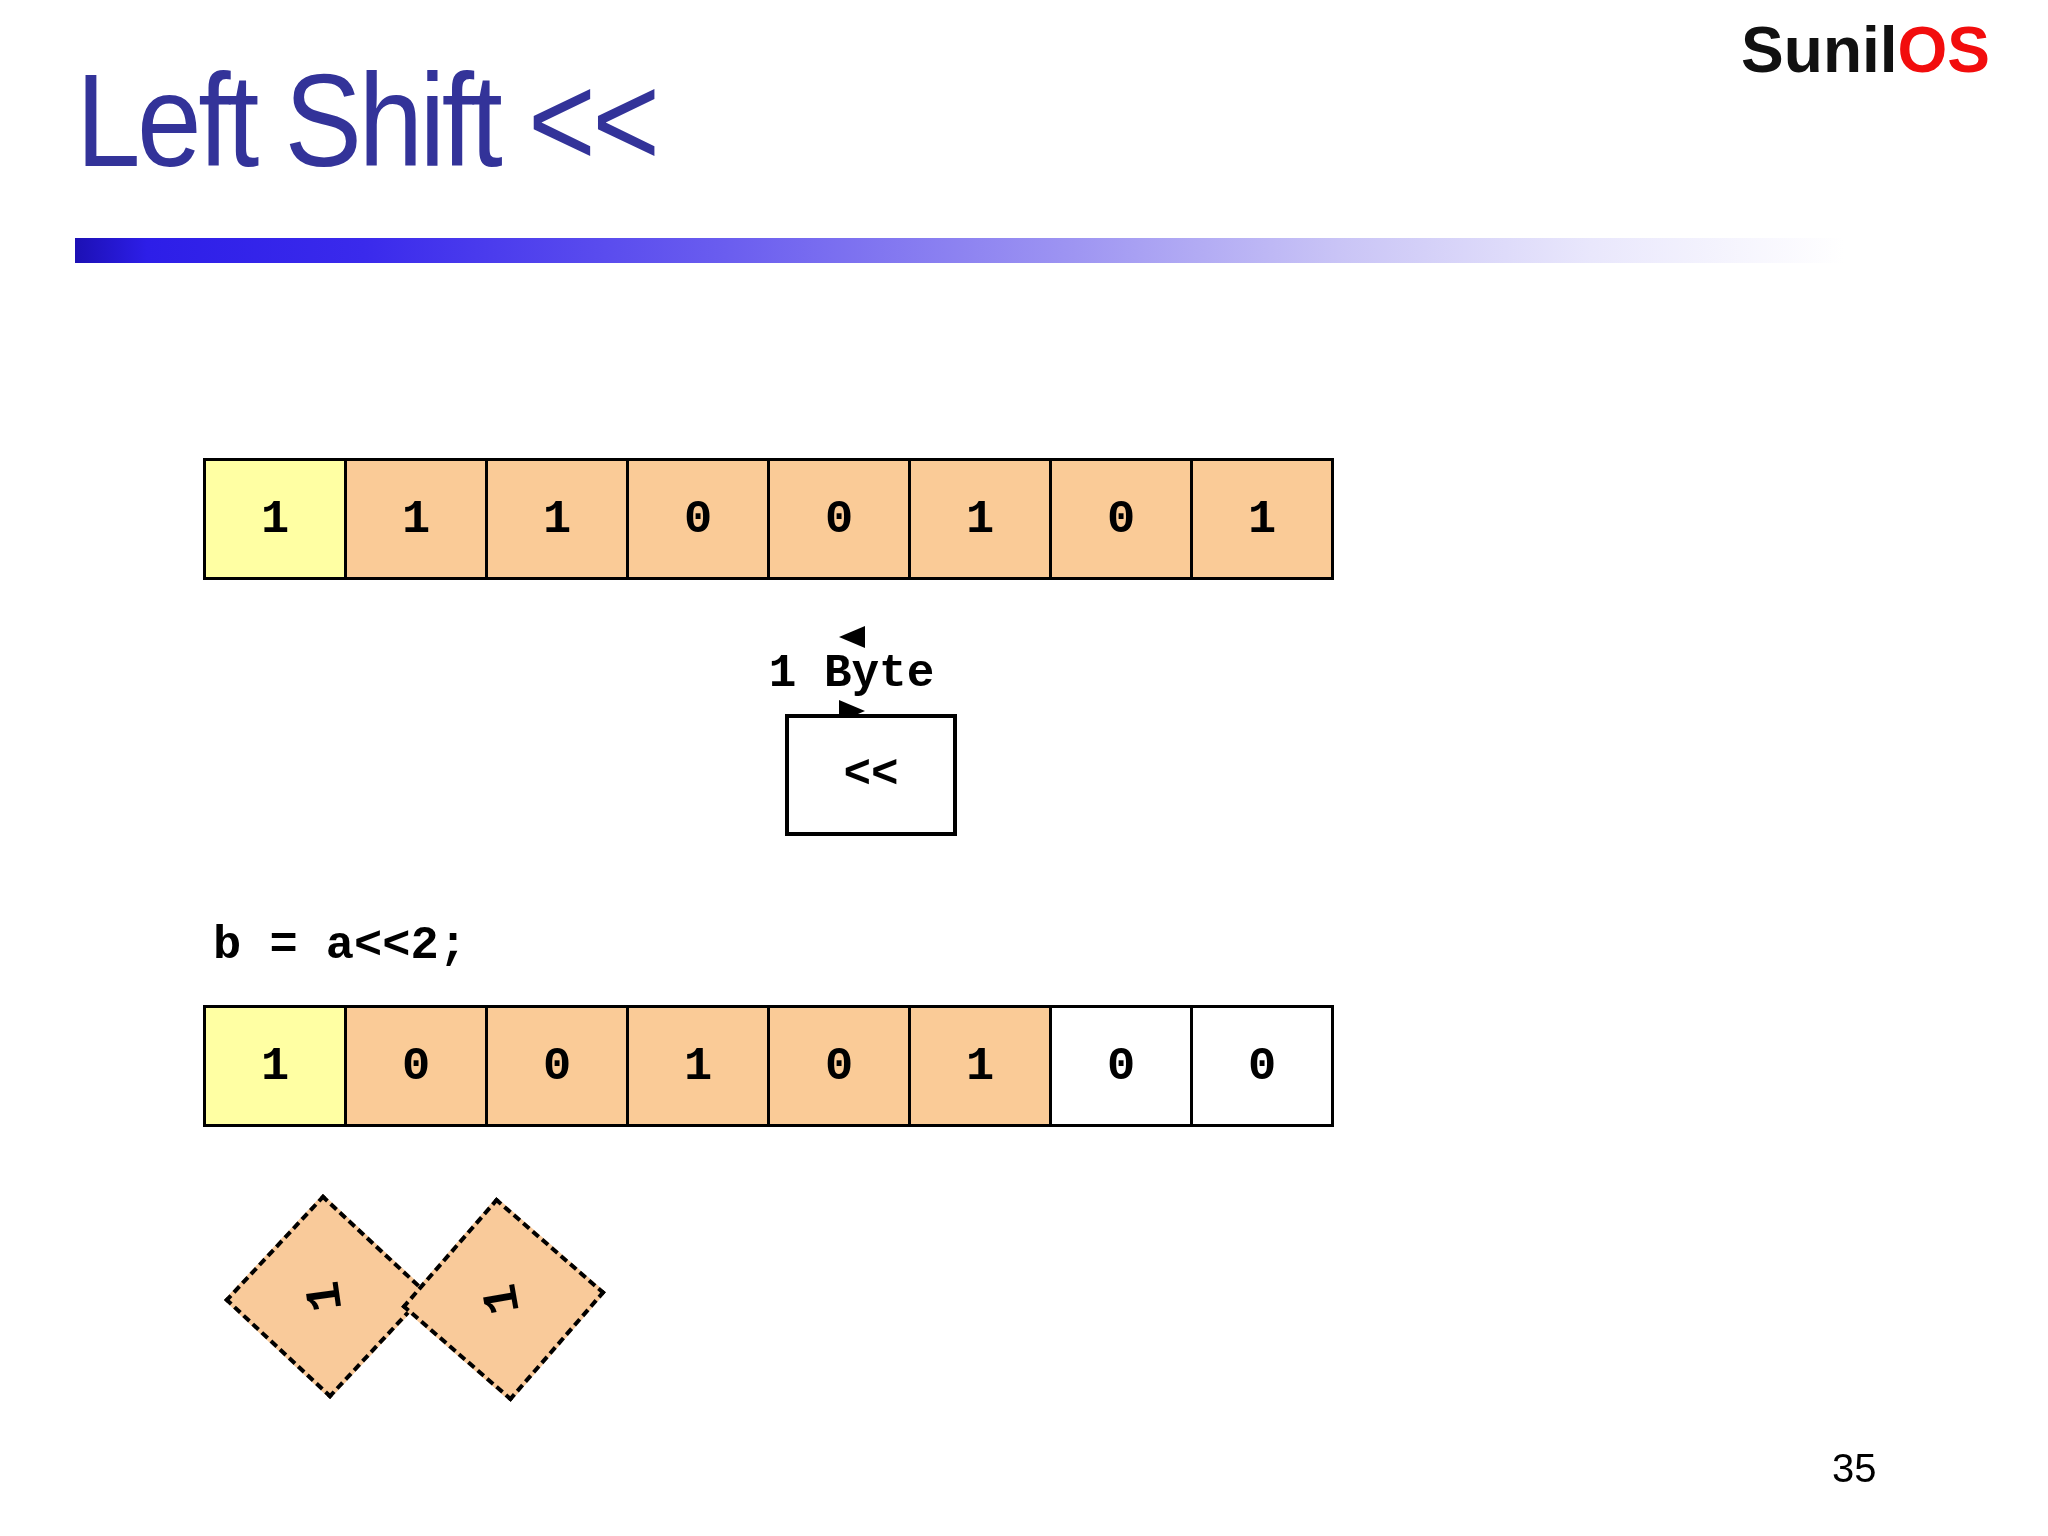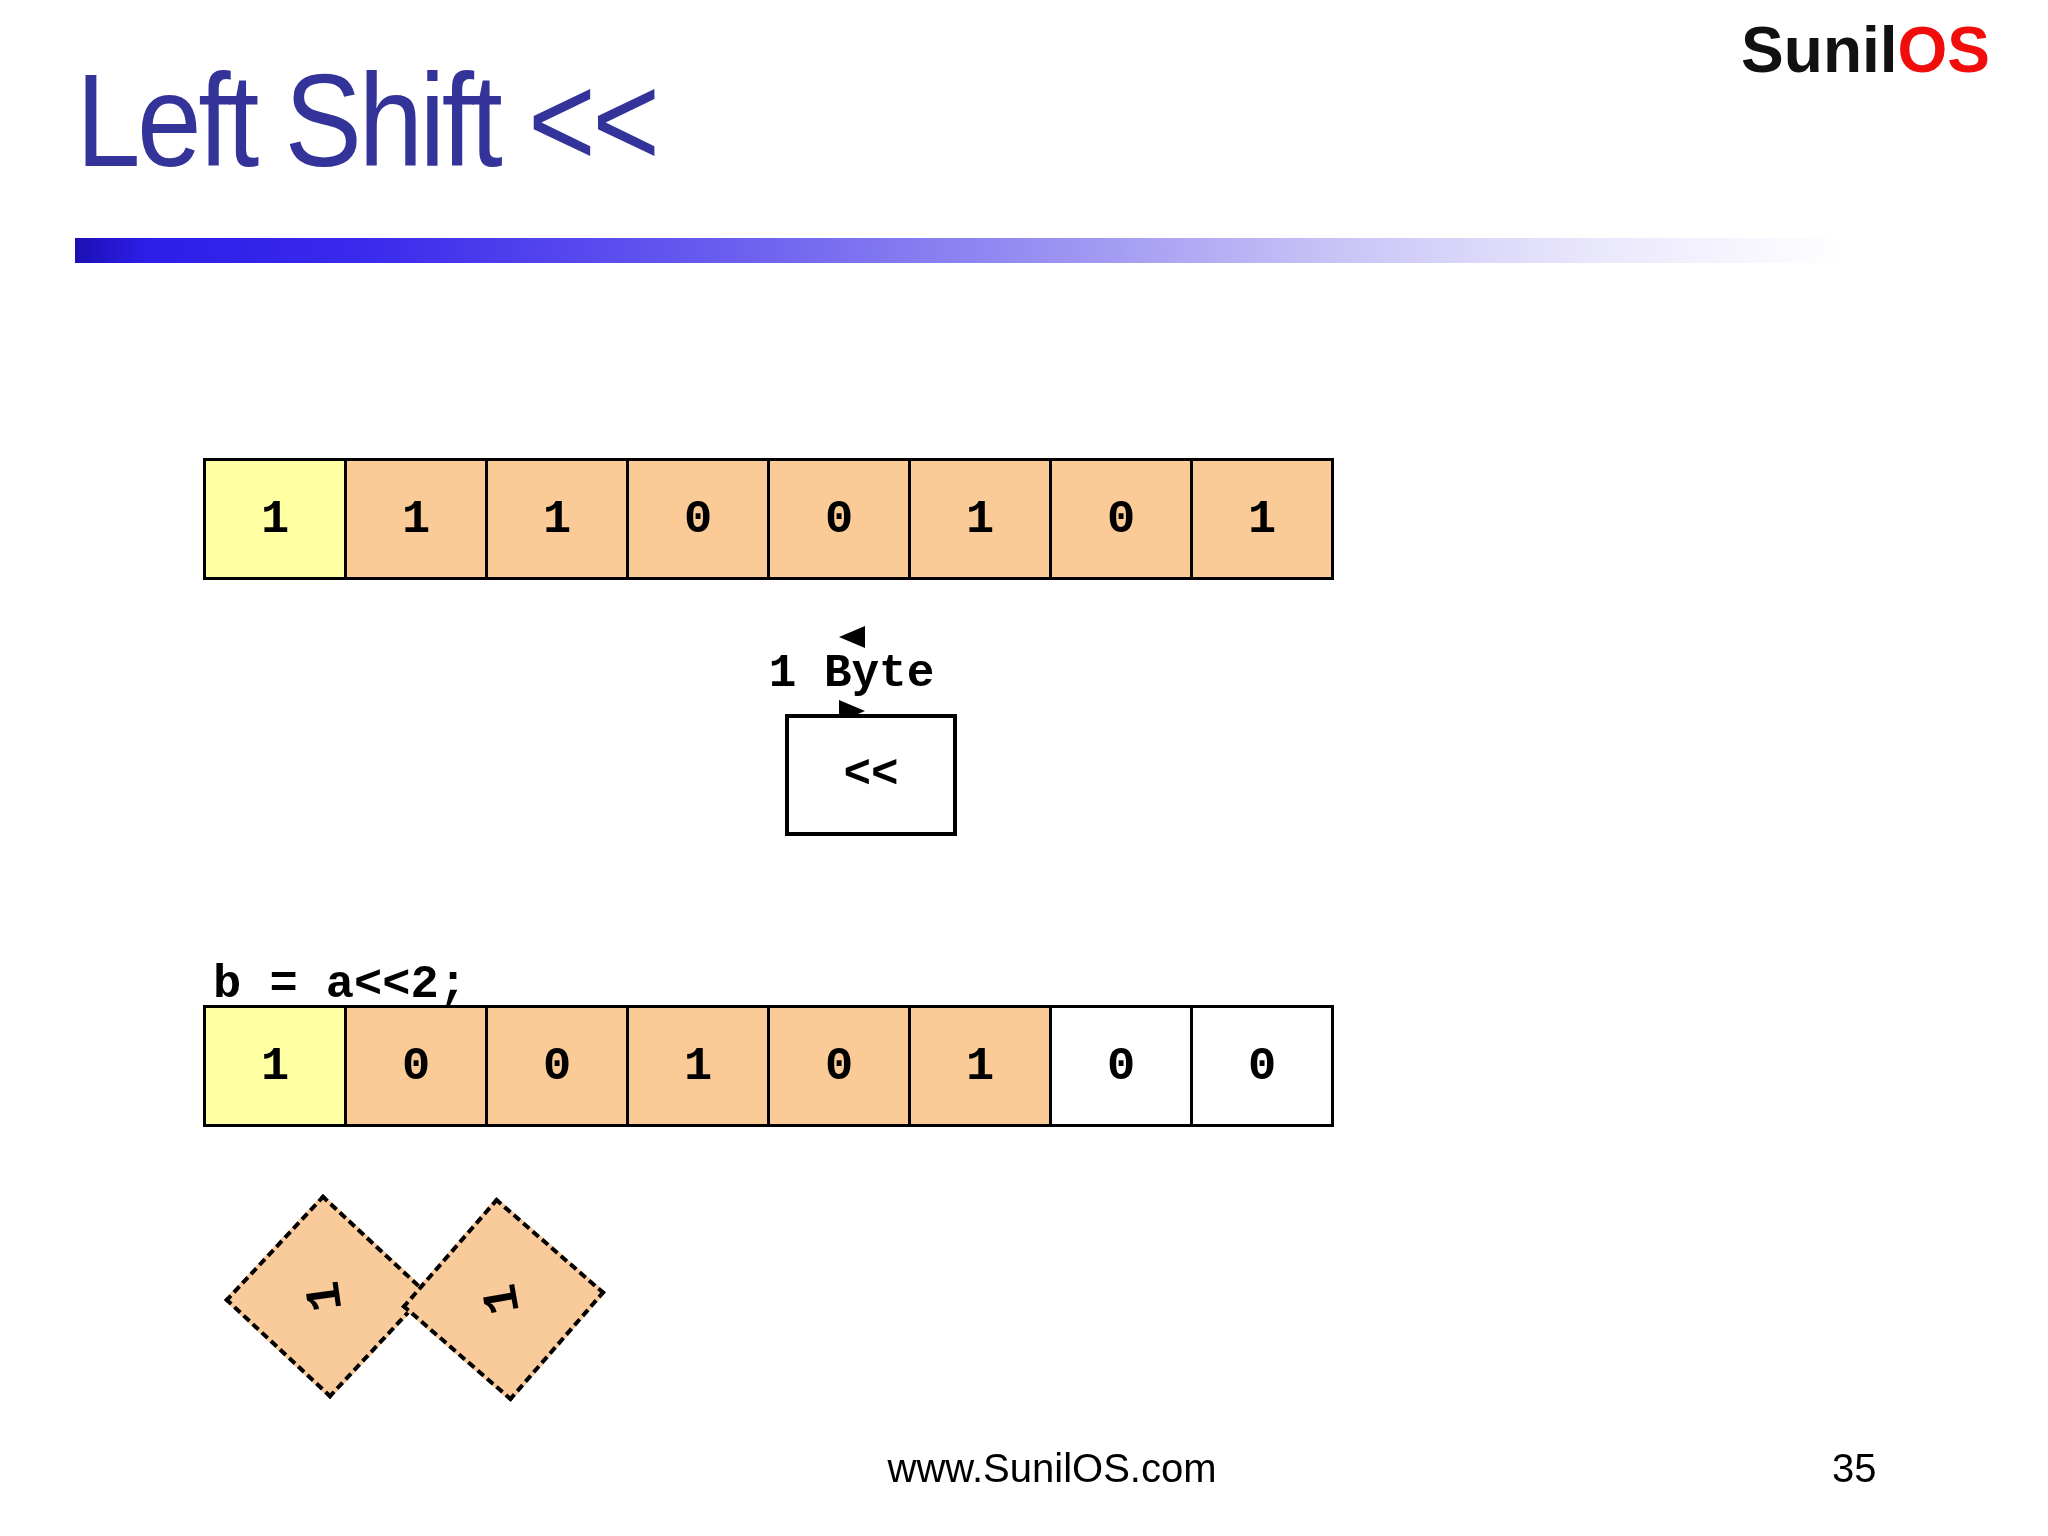--- a/index.html
+++ b/index.html
@@ -26,21 +26,21 @@
     position:absolute;left:75px;top:238px;width:1805px;height:25px;
     background:linear-gradient(90deg,#1c10b4 0%,#2d1ee8 4%,#3a2aec 16%,#6a5def 36%,
                #9d94f2 55%,#c9c4f6 70%,#e9e7fc 84%,#ffffff 98%);
   }
   
   .code{
     position:absolute;font-family:"Liberation Mono","DejaVu Sans Mono",monospace;
     font-weight:bold;font-size:47px;white-space:pre;line-height:1.1;
   }
   .code-a{left:213px;top:326px;}
-  .code-b{left:213px;top:920px;margin-top:39px;}
+  .code-b{left:213px;top:920px;}
   
   .bitrow{
     position:absolute;left:203px;width:1131px;height:122px;display:flex;
     border:3px solid #000;box-sizing:border-box;background:#fff;
   }
   .row-a{top:458px;}
   .row-b{top:1005px;}
   .cell{
     flex:1;display:flex;align-items:center;justify-content:center;
     border-left:3px solid #000;box-sizing:border-box;
@@ -174,16 +174,15 @@
       </div>
   </div>
 
   <div class="diamond d1">
     <span class="dtext">1</span>
   </div>
   <div class="diamond d2">
     <span class="dtext">1</span>
   </div>
 
-  <div class="footer-site">www.SunilOS.com</div>
   <div class="footer-page">35</div>
 
 </div>
 
 </body></html>

